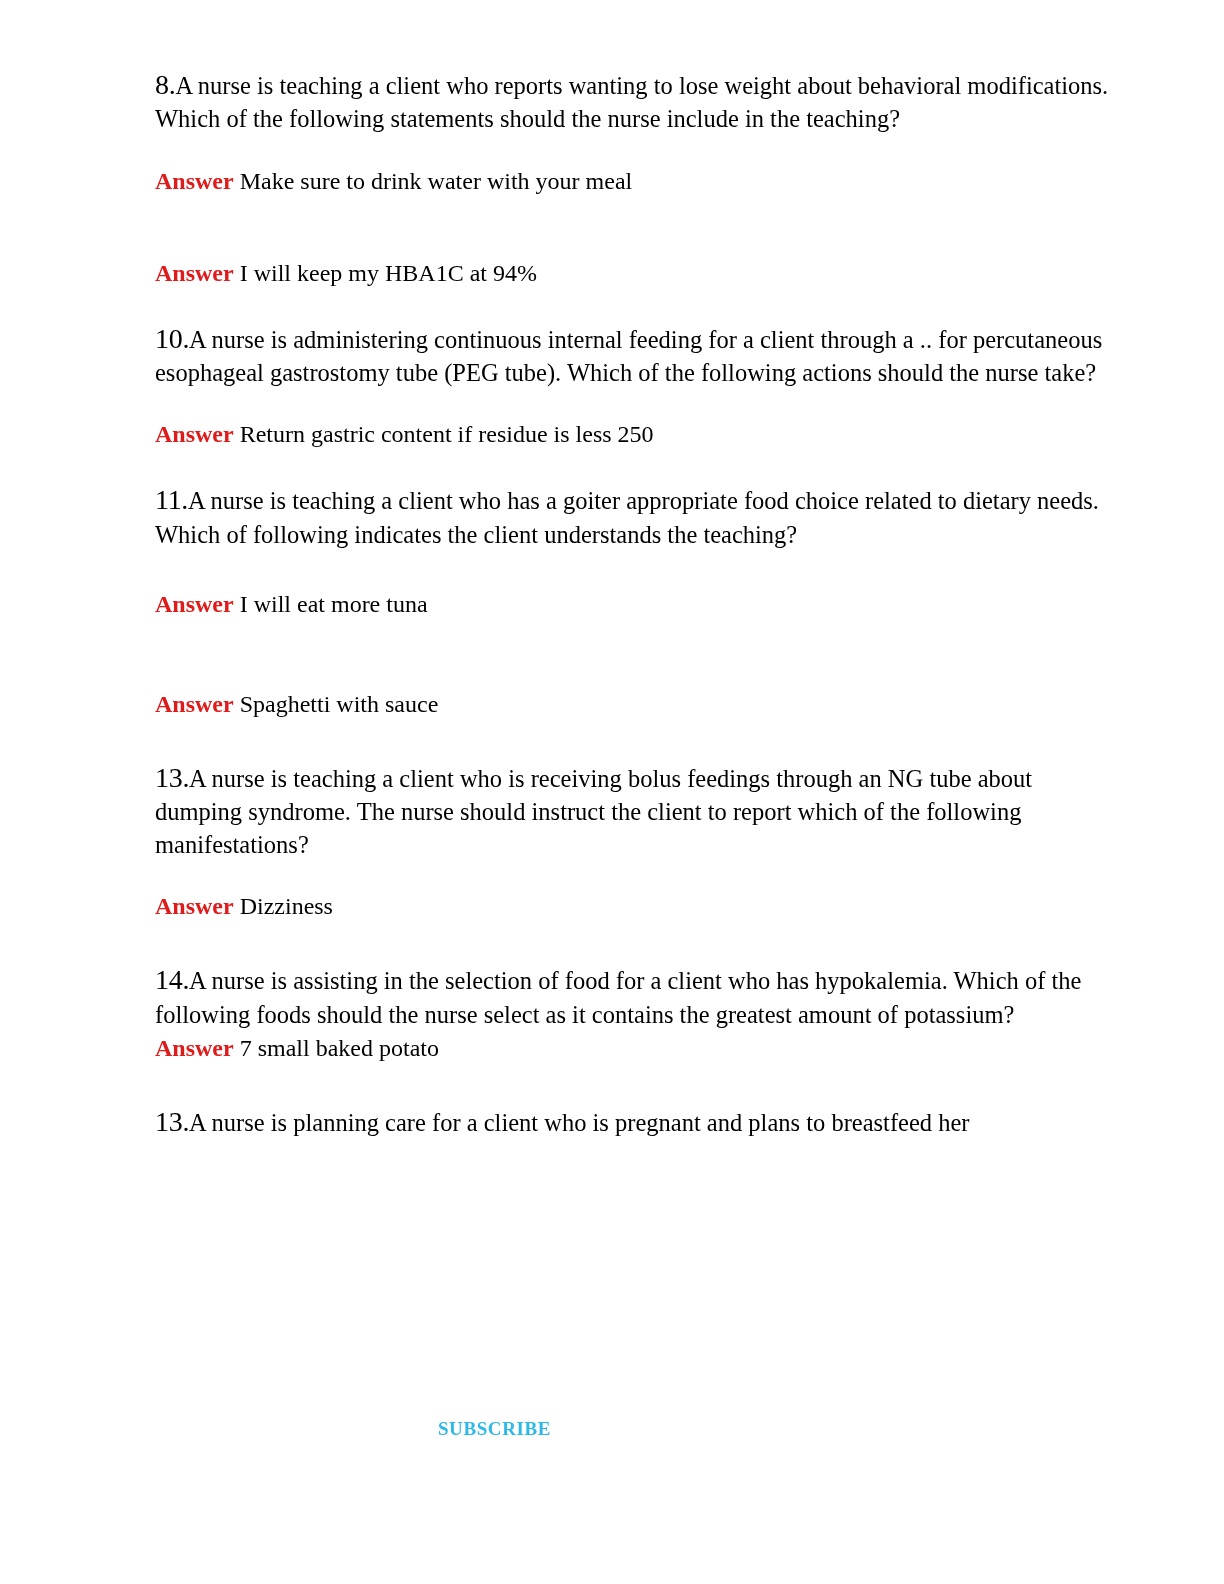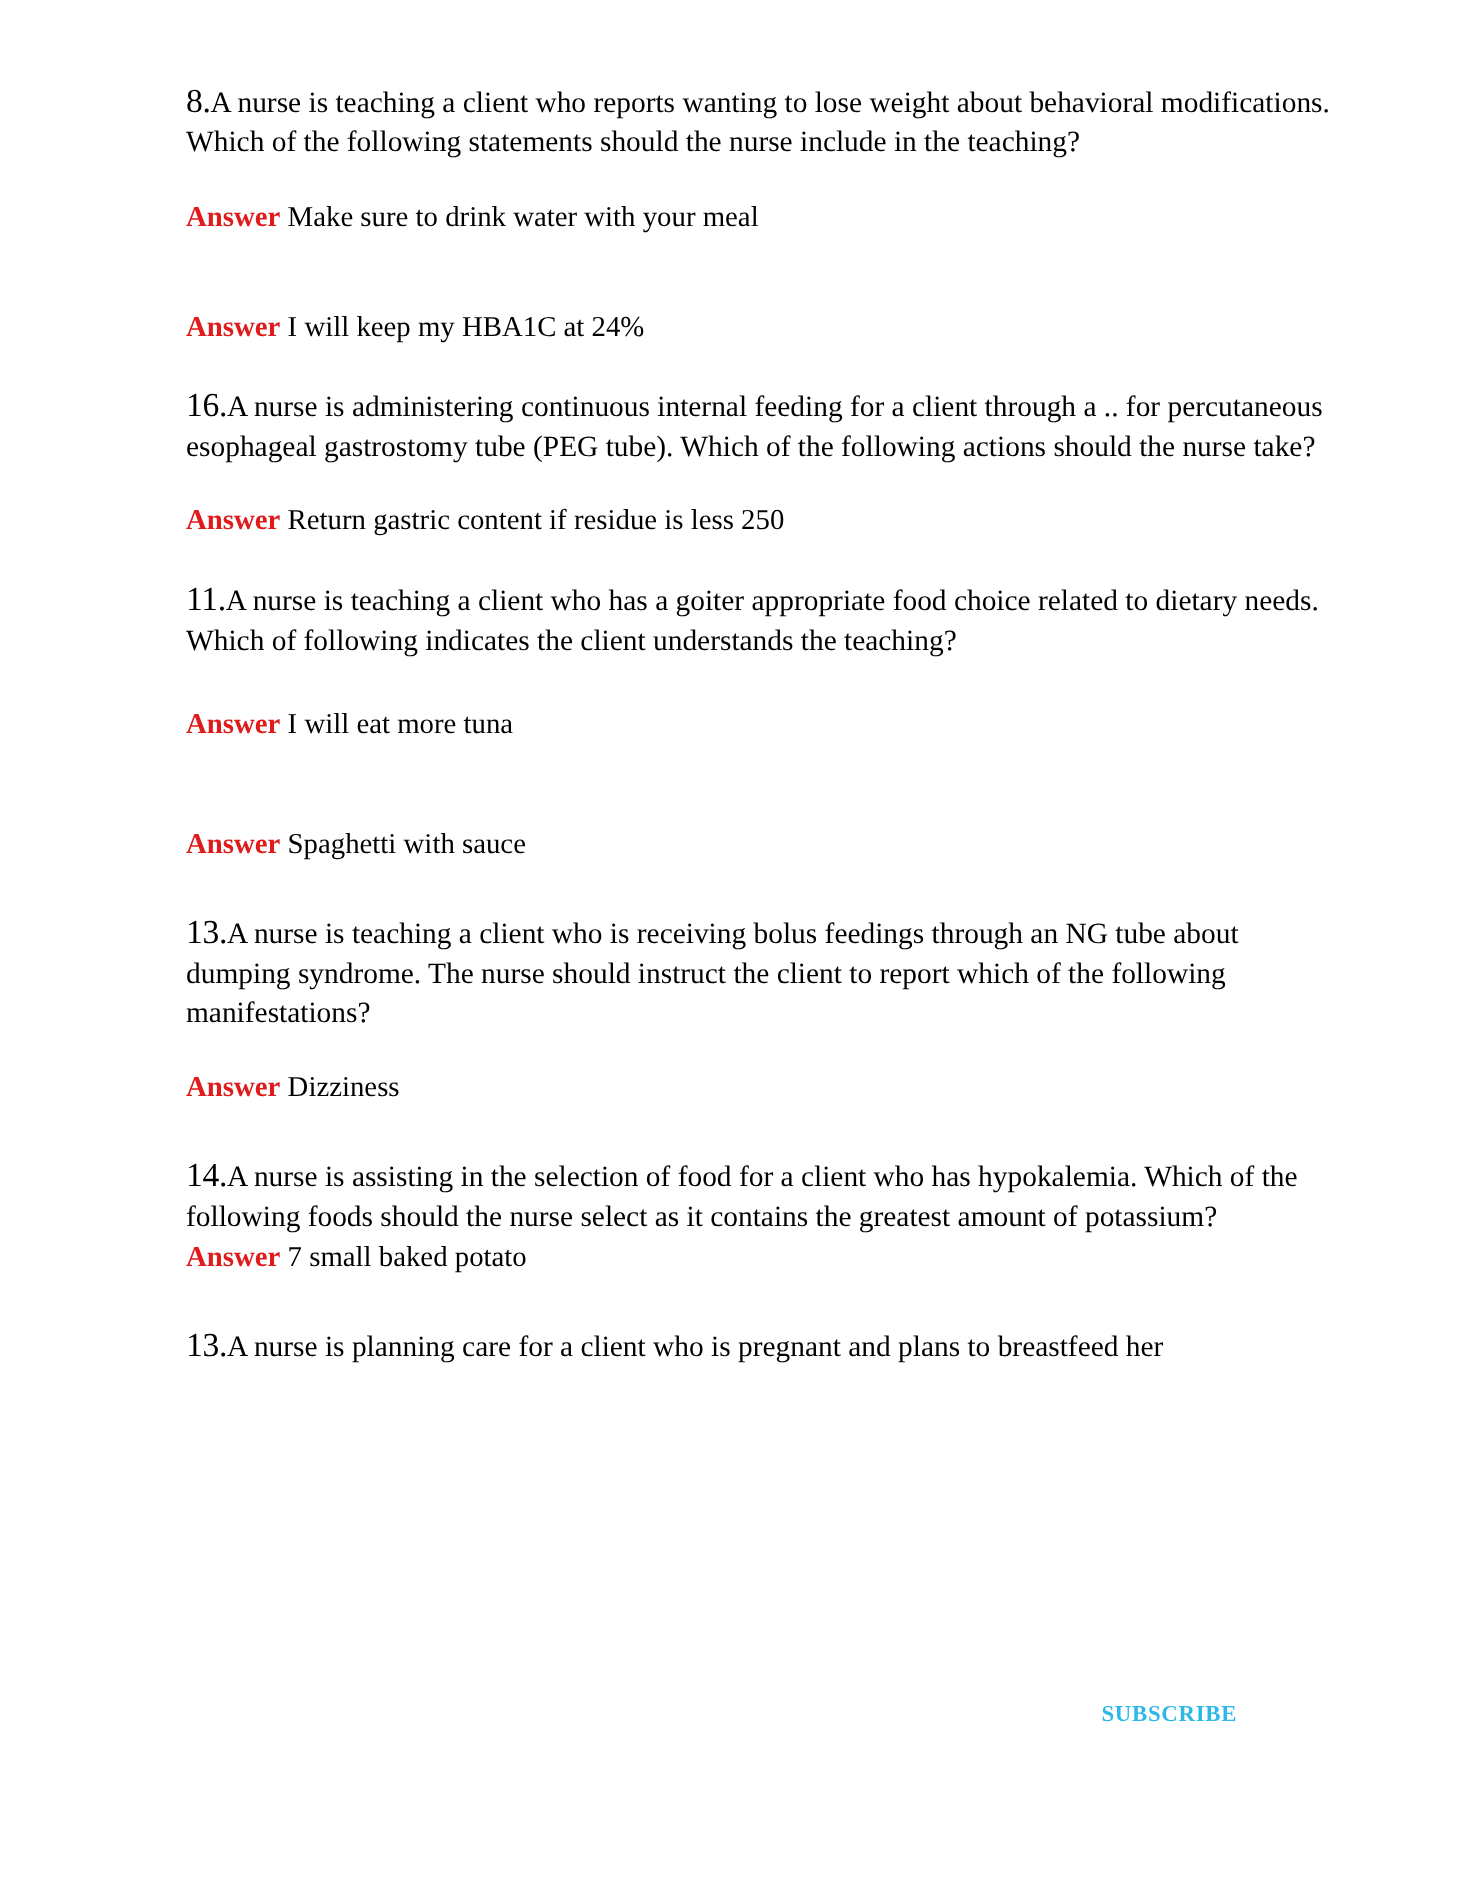--- a/index.html
+++ b/index.html
@@ -55,22 +55,21 @@
     font-weight: bold;
   }
   .gap-md { height: 30px; }
   .gap-lg { height: 38px; }
   .gap-xs { height: 2px; }
   .subscribe-wrap {
     position: absolute;
     left: 0;
     top: 1418px;
     width: 989px;
-    text-align: right;
-    margin-left: 42px;
+    text-align: center;
   }
   .subscribe {
     color: #2eb8e6;
     font-family: "Liberation Serif", "DejaVu Serif", serif;
     font-size: 19px;
     font-weight: bold;
     letter-spacing: 0.6px;
     text-decoration: none;
   }
 </style>
@@ -82,26 +81,26 @@
 
     <div class="qa-block">
       <p class="question"><span class="qnum">8.</span><span>A nurse is teaching a client who reports wanting to lose weight about behavioral modifications. Which of the following statements should the nurse include in the teaching?</span></p>
       <div class="gap-md"></div>
       <p class="answer"><span class="label">Answer</span> <span>Make sure to drink water with your meal</span></p>
     </div>
     <div class="gap-md"></div>
 
     <div class="qa-block">
       <div class="gap-md"></div>
-      <p class="answer"><span class="label">Answer</span> <span>I will keep my HBA1C at 24%</span></p>
+      <p class="answer"><span class="label">Answer</span> <span>I will keep my HBA1C at 94%</span></p>
     </div>
     <div class="gap-md"></div>
 
     <div class="qa-block">
-      <p class="question"><span class="qnum">16.</span><span>A nurse is administering continuous internal feeding for a client through a .. for percutaneous esophageal gastrostomy tube (PEG tube). Which of the following actions should the nurse take?</span></p>
+      <p class="question"><span class="qnum">10.</span><span>A nurse is administering continuous internal feeding for a client through a .. for percutaneous esophageal gastrostomy tube (PEG tube). Which of the following actions should the nurse take?</span></p>
       <div class="gap-md"></div>
       <p class="answer"><span class="label">Answer</span> <span>Return gastric content if residue is less 250</span></p>
     </div>
     <div class="gap-md"></div>
 
     <div class="qa-block">
       <p class="question"><span class="qnum">11.</span><span>A nurse is teaching a client who has a goiter appropriate food choice related to dietary needs. Which of following indicates the client understands the teaching?</span></p>
       <div class="gap-lg"></div>
       <p class="answer"><span class="label">Answer</span> <span>I will eat more tuna</span></p>
     </div>

